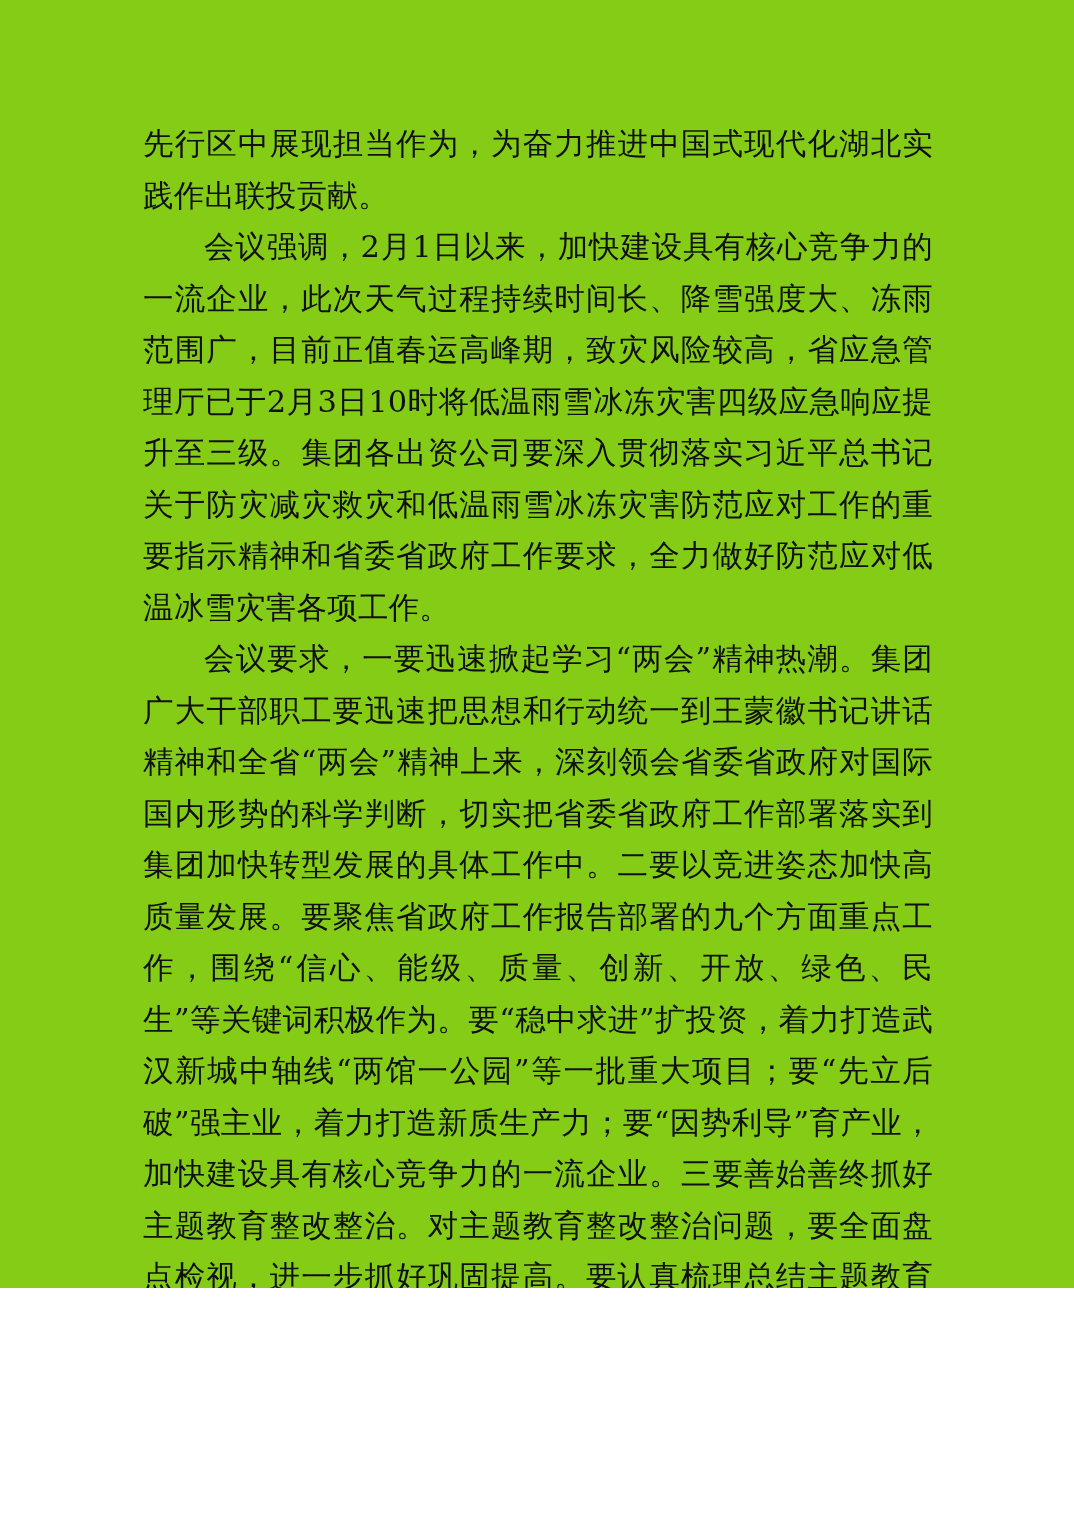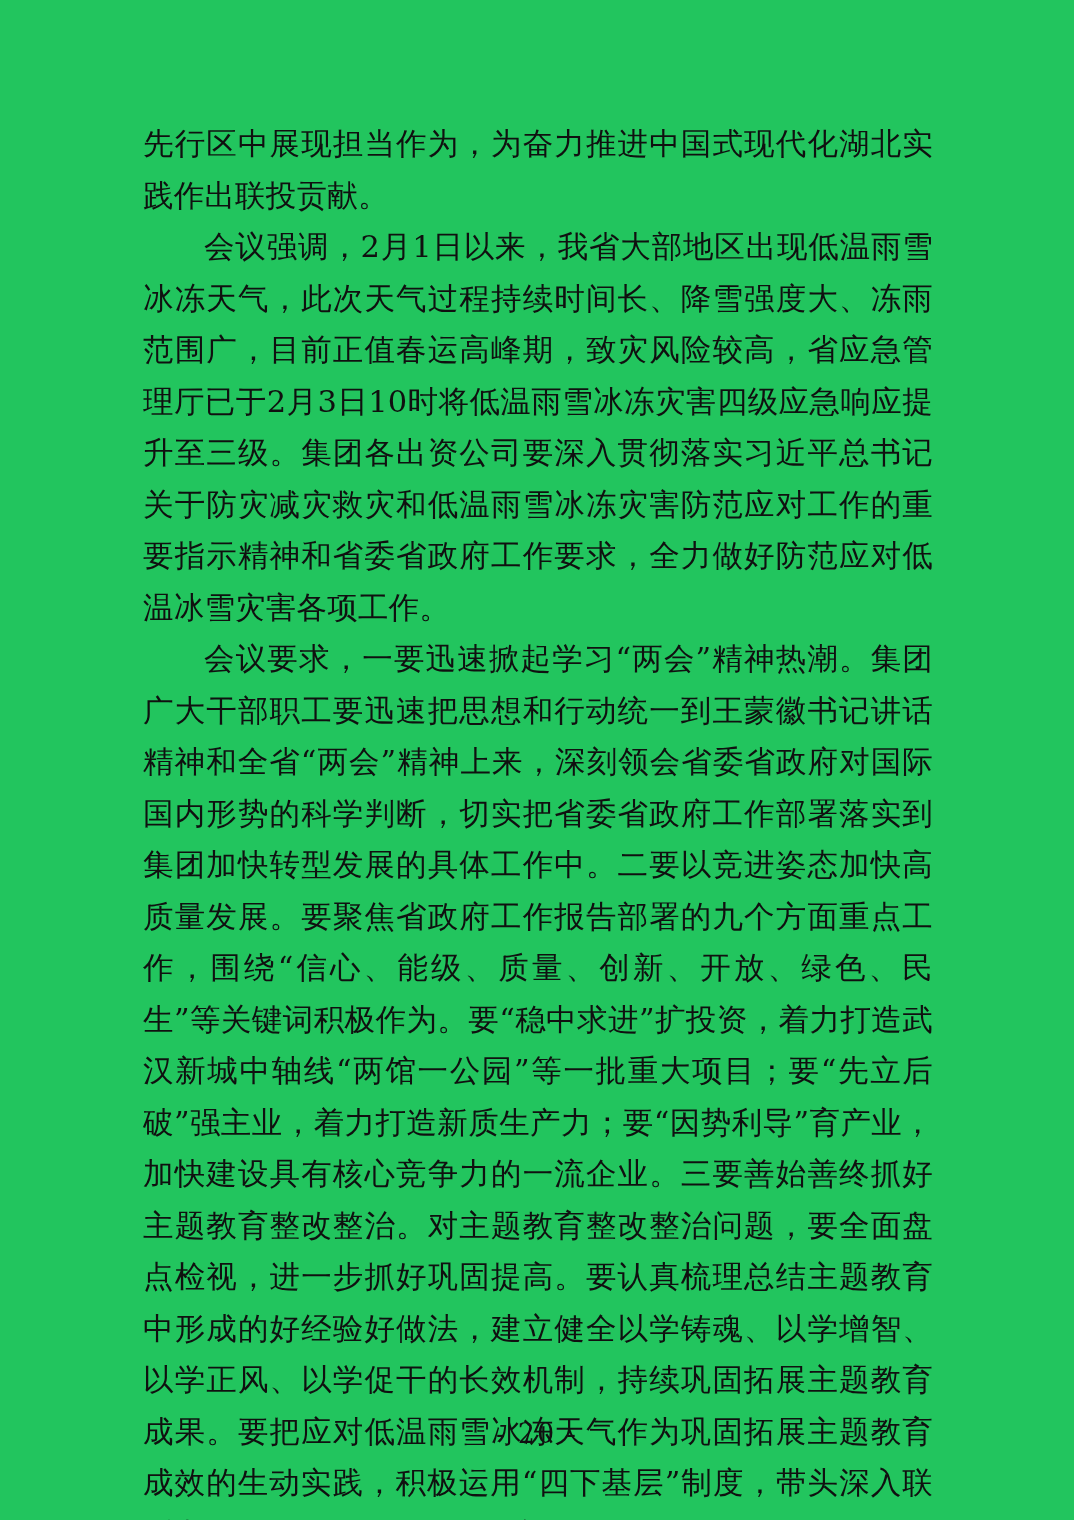--- a/index.html
+++ b/index.html
@@ -7,23 +7,23 @@
     padding: 0;
     background: #ffffff;
   }
   body {
     font-family: "DejaVu Serif", "Liberation Serif", serif;
     color: #111111;
   }
   .page {
     position: relative;
     width: 1074px;
-    height: 1520px;
+    height: 1288px;
     margin: 0 auto;
-    background: #22c55e;
+    background: #84cc16;
     box-sizing: border-box;
     overflow: hidden;
   }
   .content {
     position: absolute;
     left: 143px;
     top: 118px;
     width: 790px;
   }
   .para {
@@ -50,17 +50,17 @@
     color: #101010;
     font-family: "DejaVu Serif", "Liberation Serif", serif;
   }
 </style>
 </head>
 <body>
 
 <div class="page">
   <div class="content">
     <p class="para">先行区中展现担当作为，为奋力推进中国式现代化湖北实践作出联投贡献。</p>
-    <p class="para indent">会议强调，2月1日以来，我省大部地区出现低温雨雪冰冻天气，此次天气过程持续时间长、降雪强度大、冻雨范围广，目前正值春运高峰期，致灾风险较高，省应急管理厅已于2月3日10时将低温雨雪冰冻灾害四级应急响应提升至三级。集团各出资公司要深入贯彻落实习近平总书记关于防灾减灾救灾和低温雨雪冰冻灾害防范应对工作的重要指示精神和省委省政府工作要求，全力做好防范应对低温冰雪灾害各项工作。</p>
+    <p class="para indent">会议强调，2月1日以来，加快建设具有核心竞争力的一流企业，此次天气过程持续时间长、降雪强度大、冻雨范围广，目前正值春运高峰期，致灾风险较高，省应急管理厅已于2月3日10时将低温雨雪冰冻灾害四级应急响应提升至三级。集团各出资公司要深入贯彻落实习近平总书记关于防灾减灾救灾和低温雨雪冰冻灾害防范应对工作的重要指示精神和省委省政府工作要求，全力做好防范应对低温冰雪灾害各项工作。</p>
     <p class="para indent">会议要求，一要迅速掀起学习“两会”精神热潮。集团广大干部职工要迅速把思想和行动统一到王蒙徽书记讲话精神和全省“两会”精神上来，深刻领会省委省政府对国际国内形势的科学判断，切实把省委省政府工作部署落实到集团加快转型发展的具体工作中。二要以竞进姿态加快高质量发展。要聚焦省政府工作报告部署的九个方面重点工作，围绕“信心、能级、质量、创新、开放、绿色、民生”等关键词积极作为。要“稳中求进”扩投资，着力打造武汉新城中轴线“两馆一公园”等一批重大项目；要“先立后破”强主业，着力打造新质生产力；要“因势利导”育产业，加快建设具有核心竞争力的一流企业。三要善始善终抓好主题教育整改整治。对主题教育整改整治问题，要全面盘点检视，进一步抓好巩固提高。要认真梳理总结主题教育中形成的好经验好做法，建立健全以学铸魂、以学增智、以学正风、以学促干的长效机制，持续巩固拓展主题教育成果。要把应对低温雨雪冰冻天气作为巩固拓展主题教育成效的生动实践，积极运用“四下基层”制度，带头深入联系点，加强现场指导，解决实际问题，推动工</p>
   </div>
   <div class="footer">- 20 -</div>
 </div>
 
 </body></html>

